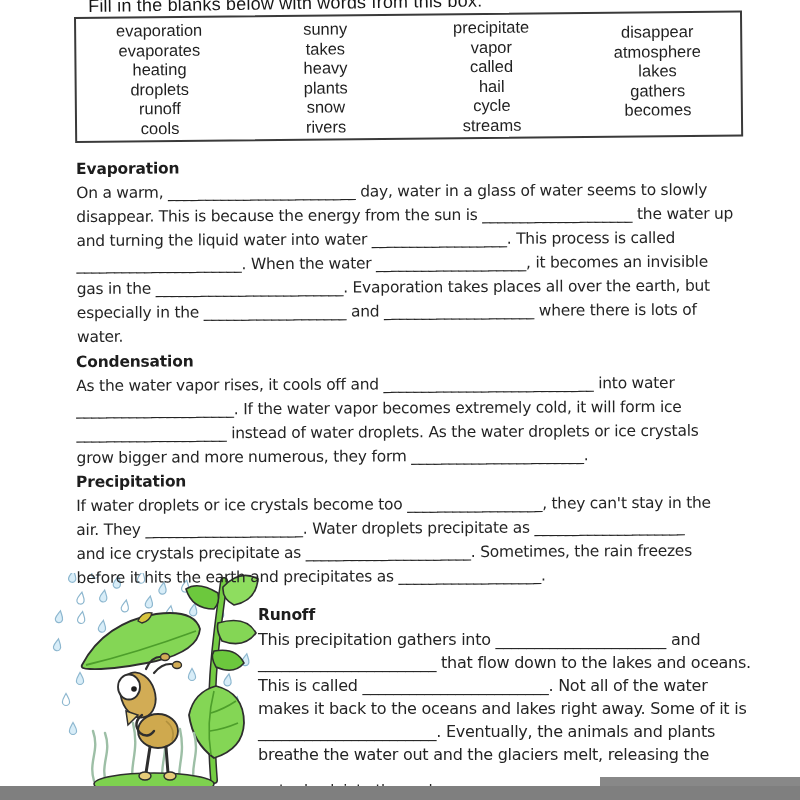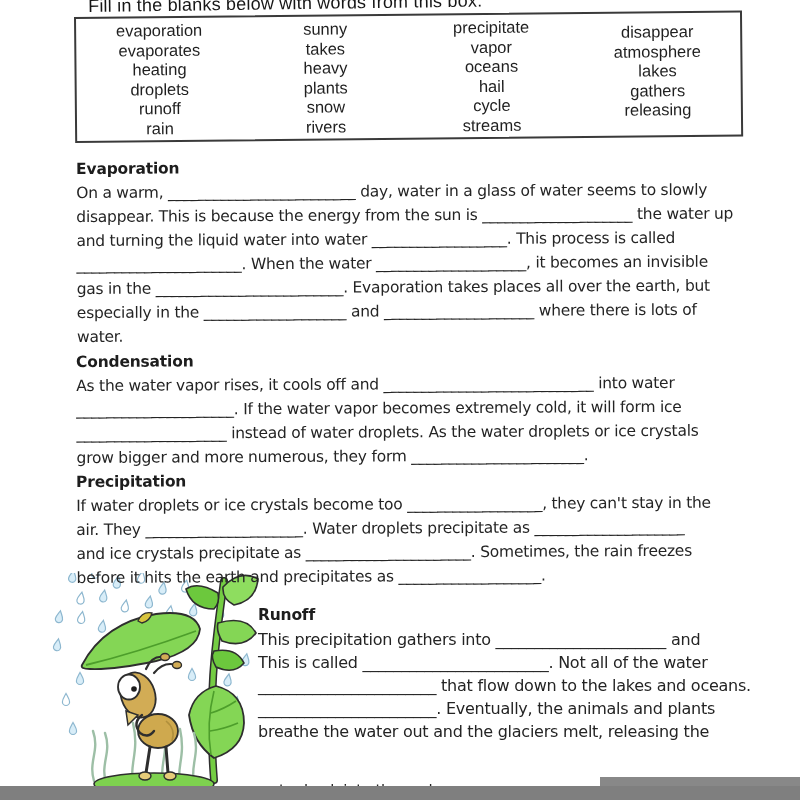--- a/index.html
+++ b/index.html
@@ -70,44 +70,44 @@
 
 <div class="page-title">Fill in the blanks below with words from this box:</div>
 
 <div class="word-box">
   <div class="word-col">
     <span class="word">evaporation</span>
     <span class="word">evaporates</span>
     <span class="word">heating</span>
     <span class="word">droplets</span>
     <span class="word">runoff</span>
-    <span class="word">rain</span>
+    <span class="word">cools</span>
   </div>
   <div class="word-col">
     <span class="word">sunny</span>
     <span class="word">takes</span>
     <span class="word">heavy</span>
     <span class="word">plants</span>
     <span class="word">snow</span>
     <span class="word">rivers</span>
   </div>
   <div class="word-col">
     <span class="word">precipitate</span>
     <span class="word">vapor</span>
-    <span class="word">oceans</span>
+    <span class="word">called</span>
     <span class="word">hail</span>
     <span class="word">cycle</span>
     <span class="word">streams</span>
   </div>
   <div class="word-col col-last">
     <span class="word">disappear</span>
     <span class="word">atmosphere</span>
     <span class="word">lakes</span>
     <span class="word">gathers</span>
-    <span class="word">releasing</span>
+    <span class="word">becomes</span>
   </div>
 </div>
 
 <div class="section" id="section-evaporation">
   <div class="section-heading">Evaporation</div>
   <div class="line">On a warm, _________________________ day, water in a glass of water seems to slowly</div>
   <div class="line">disappear. This is because the energy from the sun is ____________________ the water up</div>
   <div class="line">and turning the liquid water into water __________________. This process is called</div>
   <div class="line">______________________. When the water ____________________, it becomes an invisible</div>
   <div class="line">gas in the _________________________. Evaporation takes places all over the earth, but</div>
@@ -127,22 +127,23 @@
   <div class="section-heading">Precipitation</div>
   <div class="line">If water droplets or ice crystals become too __________________, they can't stay in the</div>
   <div class="line">air. They _____________________. Water droplets precipitate as ____________________</div>
   <div class="line">and ice crystals precipitate as ______________________. Sometimes, the rain freezes</div>
   <div class="line">before it hits the earth and precipitates as ___________________.</div>
 </div>
 
 <div class="section" id="section-runoff">
   <div class="section-heading">Runoff</div>
   <div class="line">This precipitation gathers into ______________________ and</div>
+  <div class="line">_______________________ that flow down to the lakes and oceans.</div>
   <div class="line">This is called ________________________. Not all of the water</div>
-  <div class="line">_______________________ that flow down to the lakes and oceans.</div>
+  <div class="line">makes it back to the oceans and lakes right away. Some of it is</div>
   <div class="line">_______________________. Eventually, the animals and plants</div>
   <div class="line">breathe the water out and the glaciers melt, releasing the</div>
   <div class="partial-line">water back into the cycle.</div>
 </div>
 
 <svg class="illustration" viewBox="0 0 218 218" xmlns="http://www.w3.org/2000/svg">
   <defs>
     <path id="drop" d="M0,-5.5 C1.9,-1.8 3.6,0.4 3.6,2.9 A3.6,3.6 0 1,1 -3.6,2.9 C-3.6,0.4 -1.9,-1.8 0,-5.5 Z"></path>
   </defs>
 

